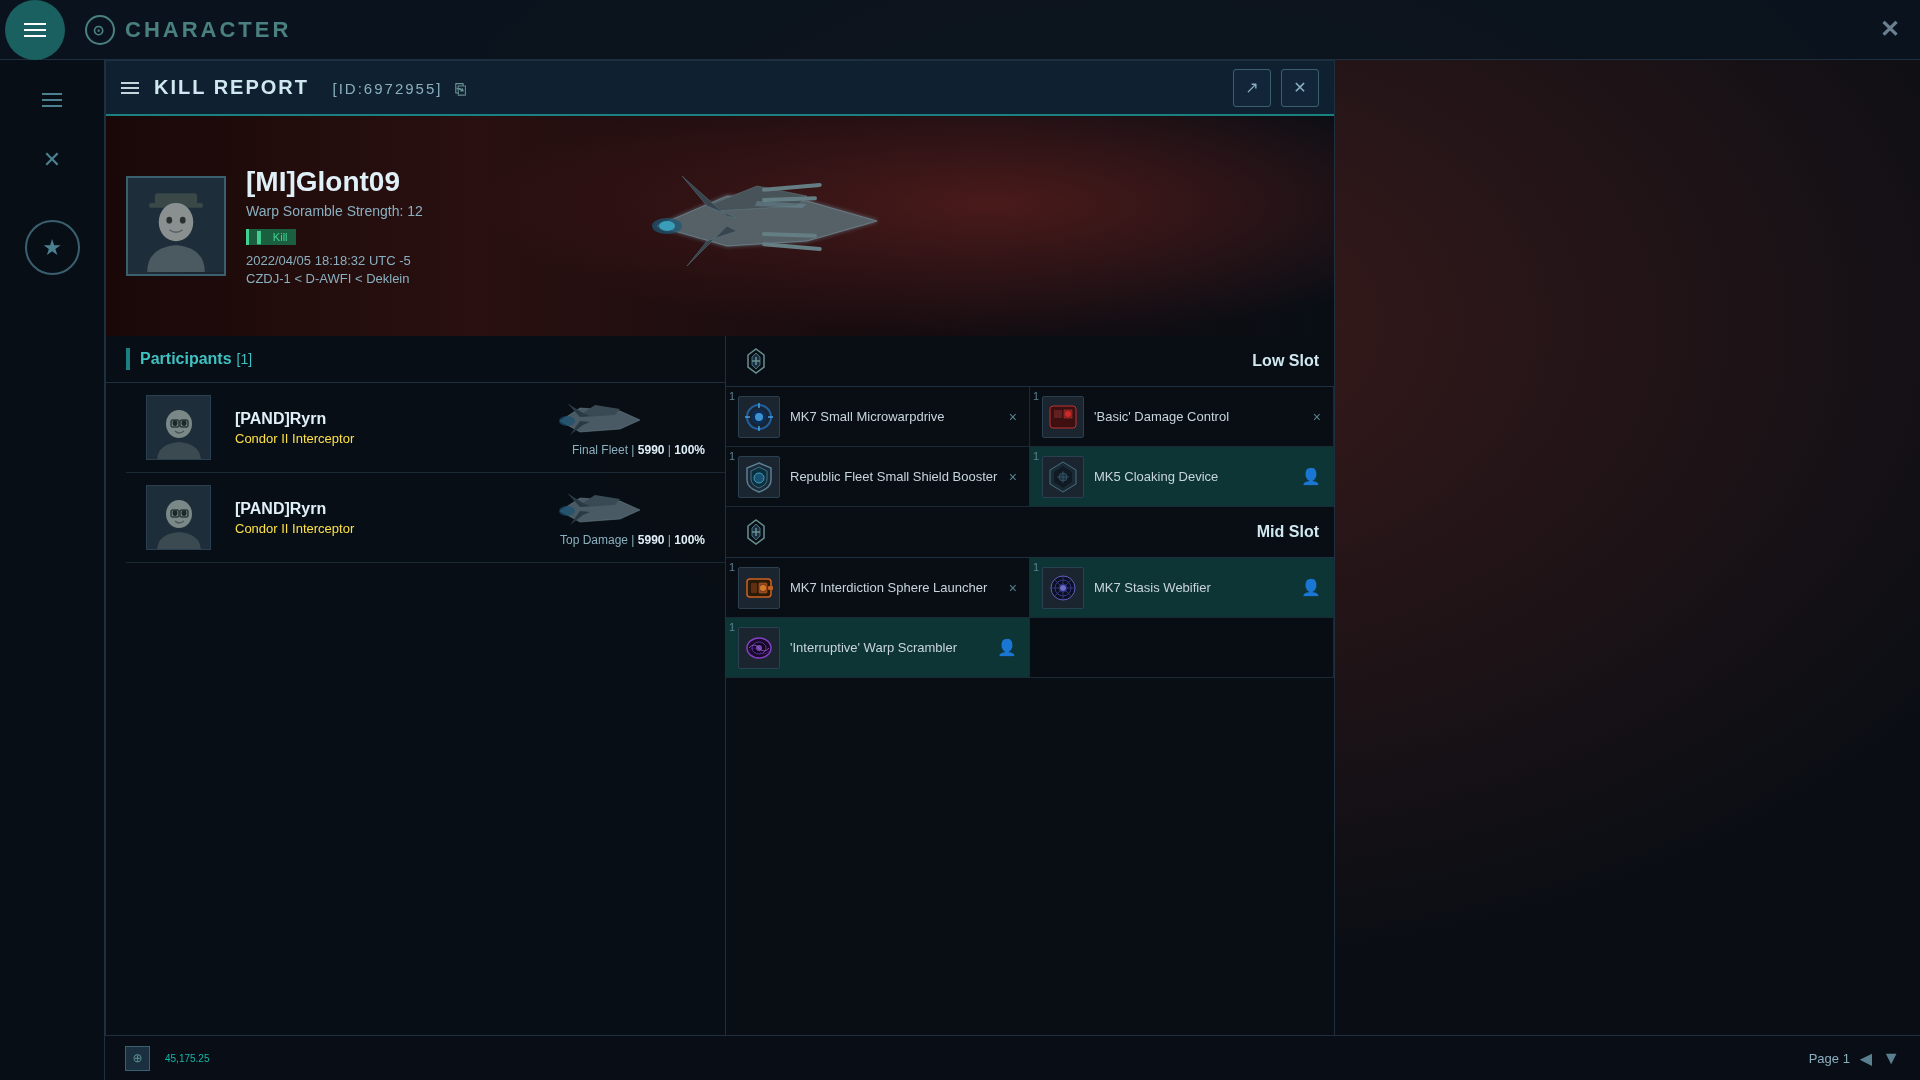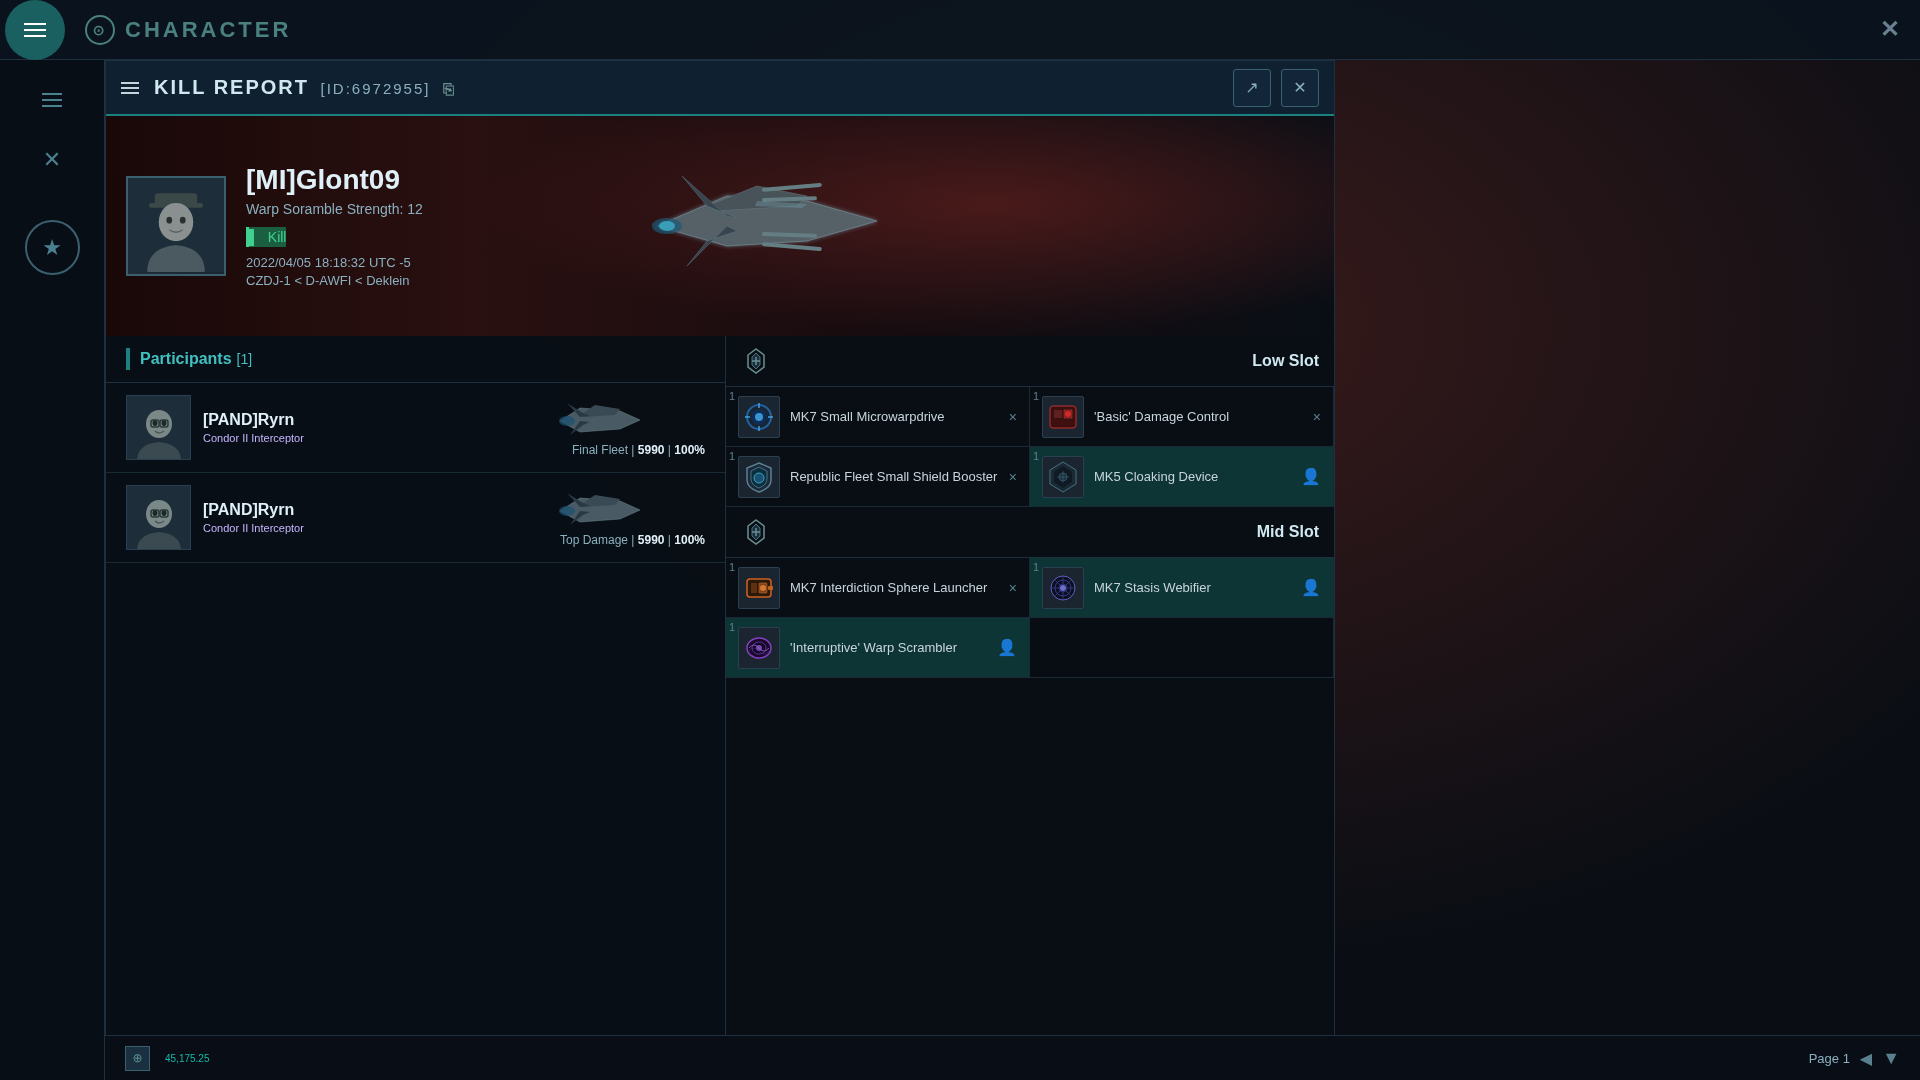--- a/index.html
+++ b/index.html
@@ -181,21 +181,21 @@
       font-size: 20px;
       font-weight: bold;
       letter-spacing: 2px;
       flex: 1;
     }
 
     .kill-report-id {
       color: #8ab0c0;
       font-size: 15px;
       font-weight: normal;
-      margin-left: 4px;
+      margin-left: 16px;
       text-align: center;
     }
 
     .header-actions {
       display: flex;
       gap: 10px;
     }
 
     .header-btn {
       width: 38px;
@@ -268,22 +268,22 @@
 
     .pilot-warp {
       color: #8ab0c0;
       font-size: 14px;
     }
 
     .kill-badge {
       display: inline-block;
       background: #1a6040;
       color: #40d090;
-      font-size: 14px;
-      padding: 2px 0;
+      font-size: 11px;
+      padding: 2px 8px;
       margin-top: 10px;
       border-left: 3px solid #40d090;
     }
 
     .kill-datetime {
       color: #8ab0c0;
       font-size: 13px;
       margin-top: 8px;
     }
 
@@ -401,22 +401,23 @@
     .participants-count {
       color: #40c0c0;
       font-size: 14px;
     }
 
     .participant-item {
       padding: 12px 20px;
       border-bottom: 1px solid #1a2a35;
       display: flex;
       align-items: center;
-      gap: 12px;
+      gap: 24px;
       position: relative;
+      margin-left: 20px;
     }
 
     .participant-avatar {
       width: 65px;
       height: 65px;
       background: #1a2530;
       border: 1px solid #2a4050;
       flex-shrink: 0;
       overflow: hidden;
     }
@@ -426,22 +427,22 @@
     }
 
     .participant-name {
       color: #e0f0f8;
       font-size: 16px;
       font-weight: bold;
       margin-bottom: 3px;
     }
 
     .participant-ship {
-      color: #c4b5fd;
-      font-size: 11px;
+      color: #fde047;
+      font-size: 13px;
     }
 
     .participant-stats {
       color: #8ab0c0;
       font-size: 12px;
       margin-top: 5px;
       text-align: right;
       position: absolute;
       right: 20px;
       bottom: 15px;

